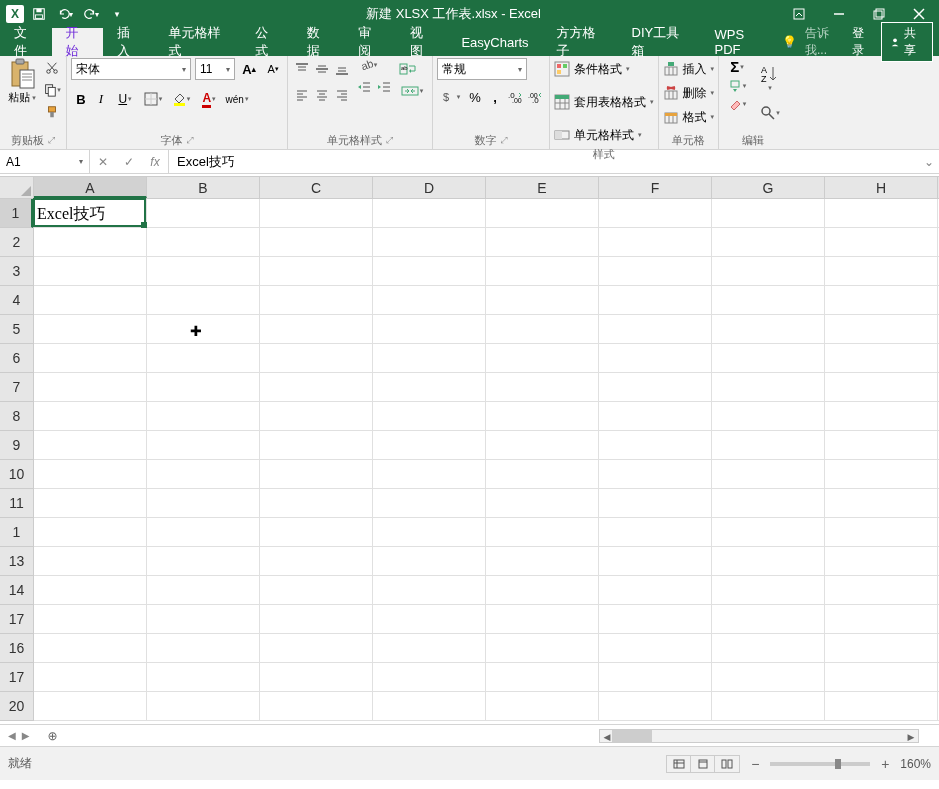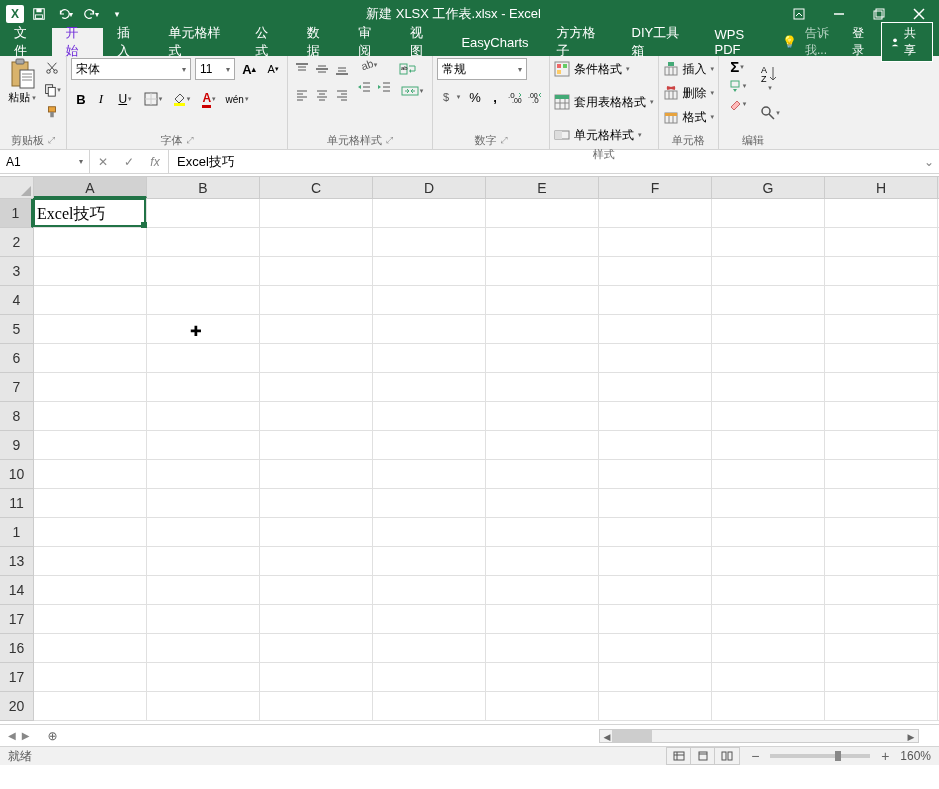--- a/index.html
+++ b/index.html
@@ -92,21 +92,21 @@
 .sheet-tabs { display: flex; align-items: stretch; }
 .sheet-tab { padding: 0 14px; border-right: 1px solid #d4d4d4; display: flex; align-items: center; font-size: 12px; cursor: pointer; background: #f1f1f1; }
 .sheet-tab.active { background: #fff; border-bottom: 2px solid #217346; }
 .sheet-add { width: 30px; display: flex; align-items: center; justify-content: center; cursor: pointer; color: #666; }
 .hscroll { flex: 1; display: flex; align-items: center; justify-content: flex-end; padding-right: 20px;}
 .hscroll-track { width: 320px; height: 14px; background: #f1f1f1; border: 1px solid #ccc; position: relative;}
 .hscroll-thumb { position: absolute; left: 12px; top: 0; bottom: 0; width: 40px; background: #cdcdcd;}
 .hscroll-arr { width: 14px; height: 14px; display: inline-flex; align-items: center; justify-content: center; font-size: 9px; color: #666; position: absolute; top: 0;}
 
 
-.status-bar { height: 19px; background: #f1f1f1; border-top: 1px solid #d4d4d4; display: flex; align-items: center; padding: 0 8px; font-size: 12px; color: #555; }
+.status-bar { height: 34px; background: #f1f1f1; border-top: 1px solid #d4d4d4; display: flex; align-items: center; padding: 0 8px; font-size: 12px; color: #555; }
 .status-right { margin-left: auto; display: flex; align-items: center; gap: 8px; }
 .view-btns { display: flex; border: 1px solid #ccc; }
 .view-btn { width: 24px; height: 16px; display: flex; align-items: center; justify-content: center; border-right: 1px solid #ccc; cursor: pointer; }
 .view-btn:last-child { border-right: none; }
 .view-btn svg { width: 12px; height: 10px; }
 .zoom-slider { width: 100px; height: 4px; background: #ccc; position: relative; }
 .zoom-thumb { position: absolute; top: -3px; width: 6px; height: 10px; background: #888; }
 .zoom-btn { cursor: pointer; color: #666; font-size: 14px; width: 14px; text-align: center;}
 </style>
 </head>

